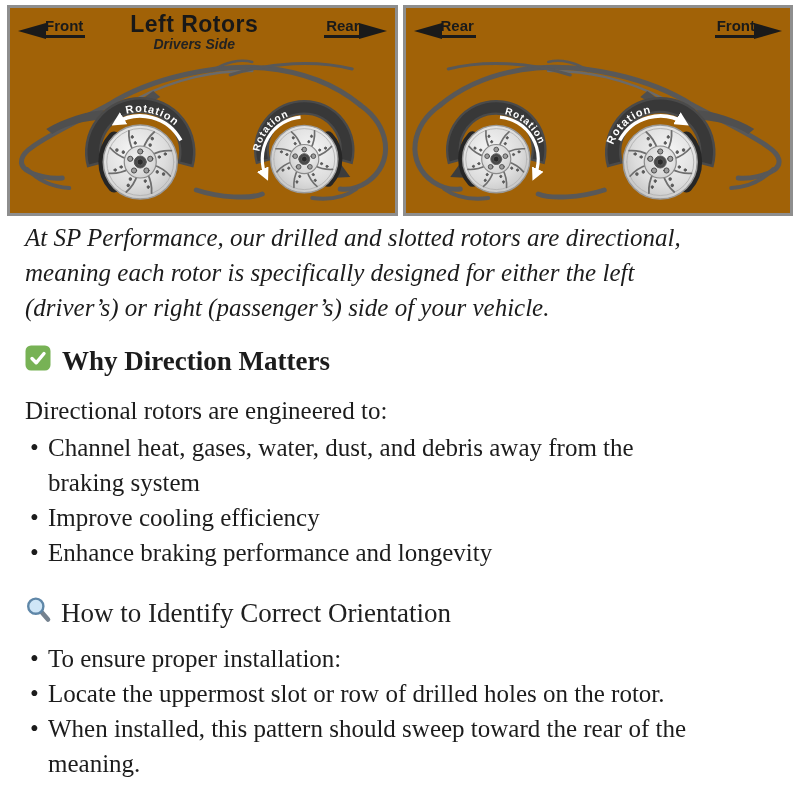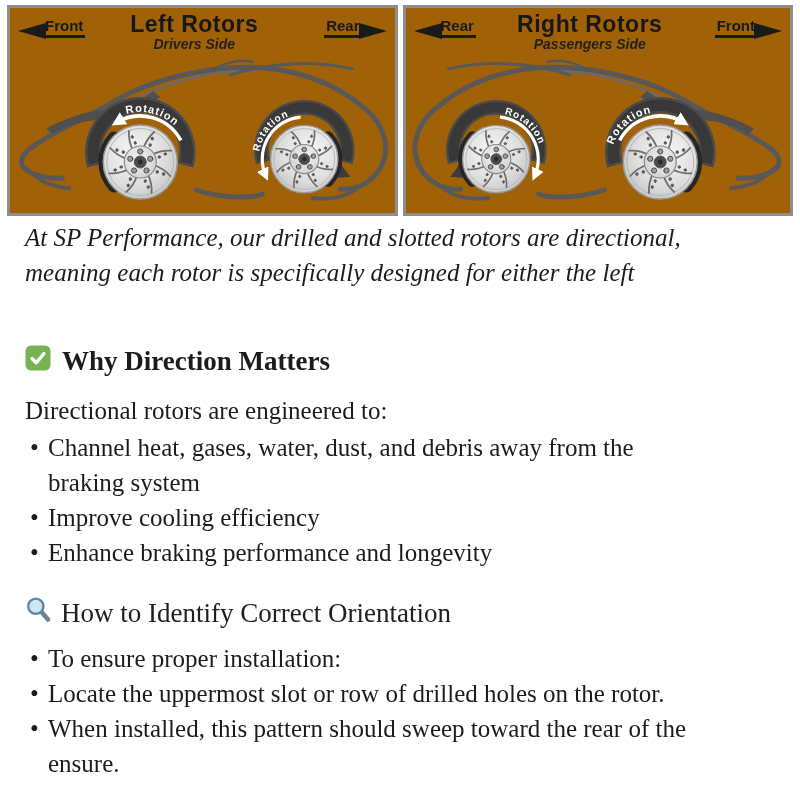--- a/index.html
+++ b/index.html
@@ -142,24 +142,20 @@
       </text>
     </svg>
   </div>
 
   <div class="panel">
     <div class="panel-head">
       <span class="dir dir-left">
         <span class="tri tri-l"></span>
         <span class="dir-text">Rear</span>
       </span>
-      <div class="panel-title-wrap">
-        <div class="panel-title">Right Rotors</div>
-        <div class="panel-subtitle">Passengers Side</div>
-      </div>
       <span class="dir dir-right">
         <span class="dir-text">Front</span>
         <span class="tri tri-r"></span>
       </span>
     </div>
     <svg class="car-svg" viewBox="0 0 380 160" preserveAspectRatio="xMidYMax meet">
       <g transform="translate(380,0) scale(-1,1)">
           <use href="#carBody"></use>
         </g>
 
@@ -174,20 +170,21 @@
       <text font-family="Liberation Sans, sans-serif" font-size="10" font-weight="bold" fill="#ffffff" letter-spacing="1">
         <textPath href="#rp-rt" startOffset="14%">Rotation</textPath>
       </text>
     </svg>
   </div>
 </div>
 
 <div class="block intro">
   <div>At SP Performance, our drilled and slotted rotors are directional,</div>
   <div>meaning each rotor is specifically designed for either the left</div>
+  <div>(driver’s) or right (passenger’s) side of your vehicle.</div>
 </div>
 
 <div class="block h-row h1-row">
   <span class="emoji">
     <svg width="26" height="26" viewBox="0 0 26 26">
       <rect x="0.5" y="0.5" width="25" height="25" rx="5.5" fill="#77b255"></rect>
       <path d="M 7,13.5 L 11.2,17.8 L 19,8.5" stroke="#ffffff" stroke-width="3.4" fill="none" stroke-linecap="round" stroke-linejoin="round"></path>
     </svg>
   </span>
   <span>Why Direction Matters</span>
@@ -220,15 +217,15 @@
 
 <div class="block blist blist2">
   <div class="bullet">
     <div>To ensure proper installation:</div>
   </div>
   <div class="bullet">
     <div>Locate the uppermost slot or row of drilled holes on the rotor.</div>
   </div>
   <div class="bullet">
     <div>When installed, this pattern should sweep toward the rear of the</div>
-    <div>ensure.</div>
+    <div>meaning.</div>
   </div>
 </div>
 
 </body></html>

